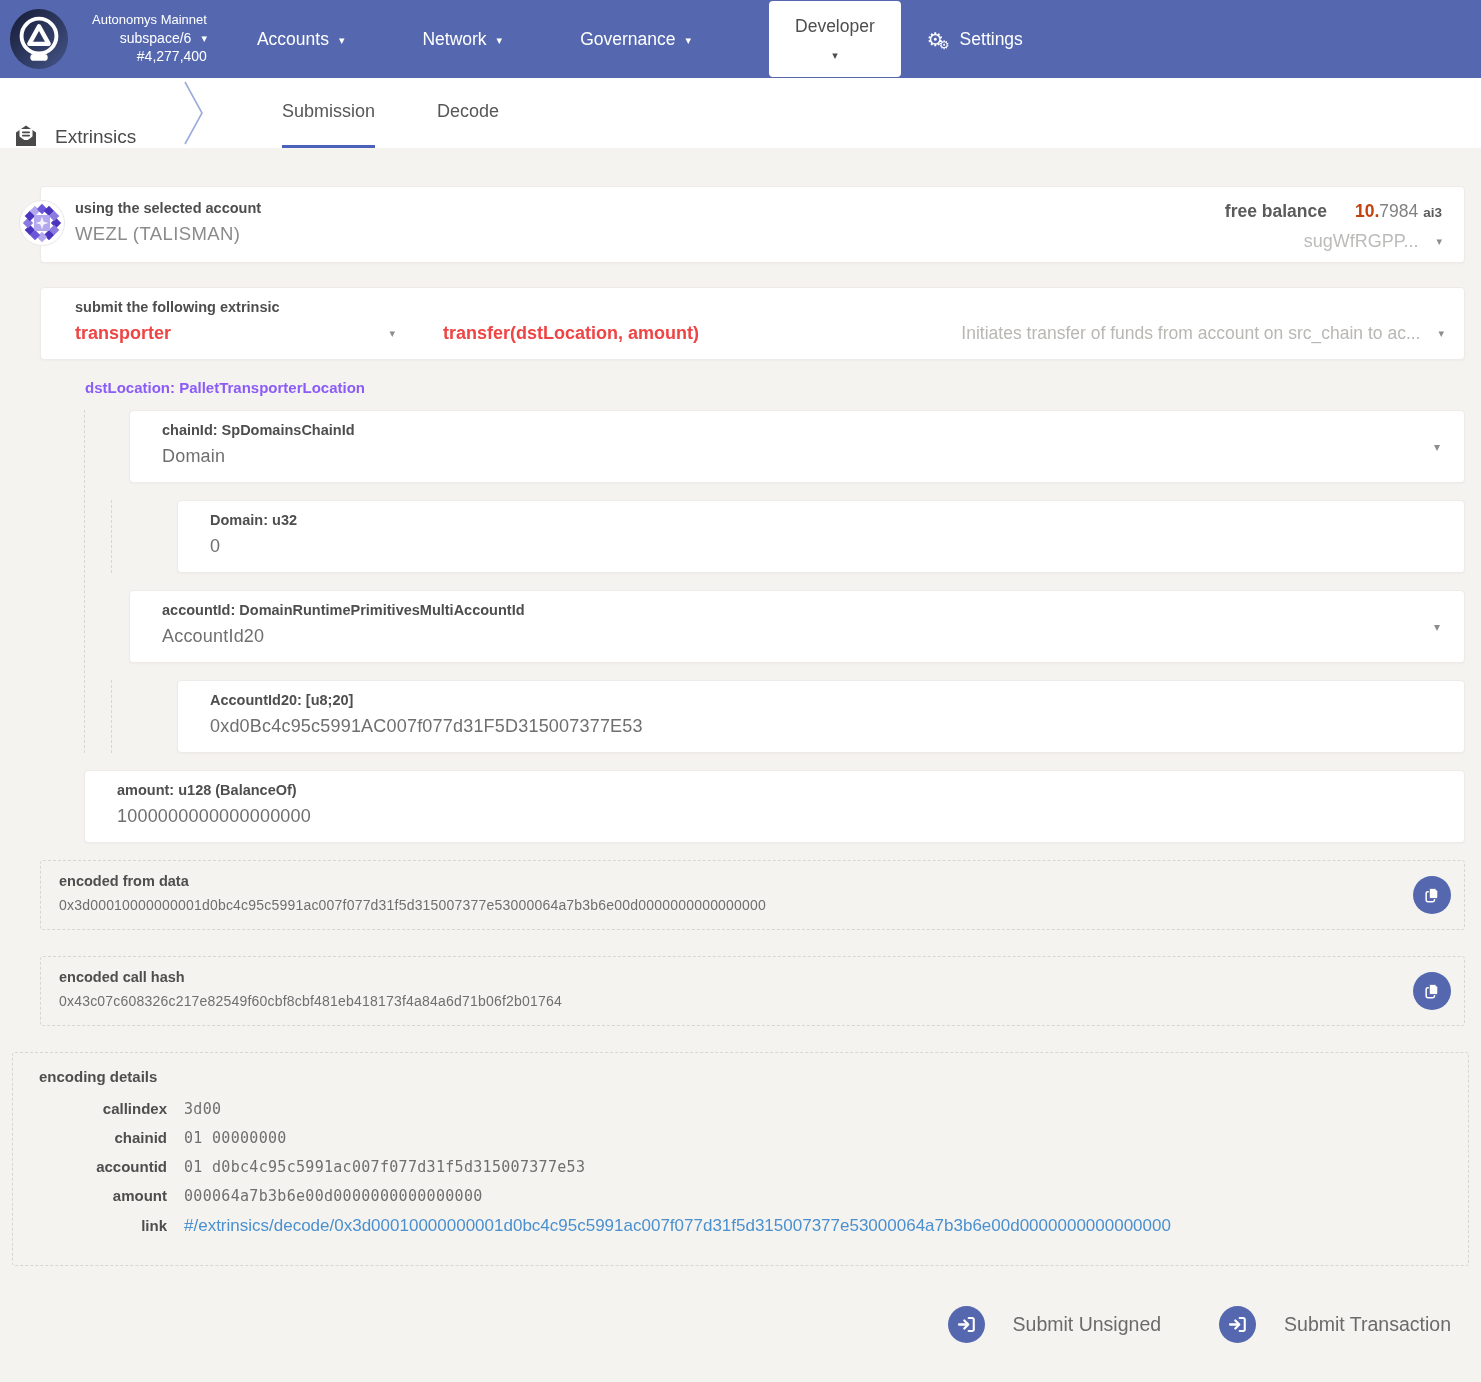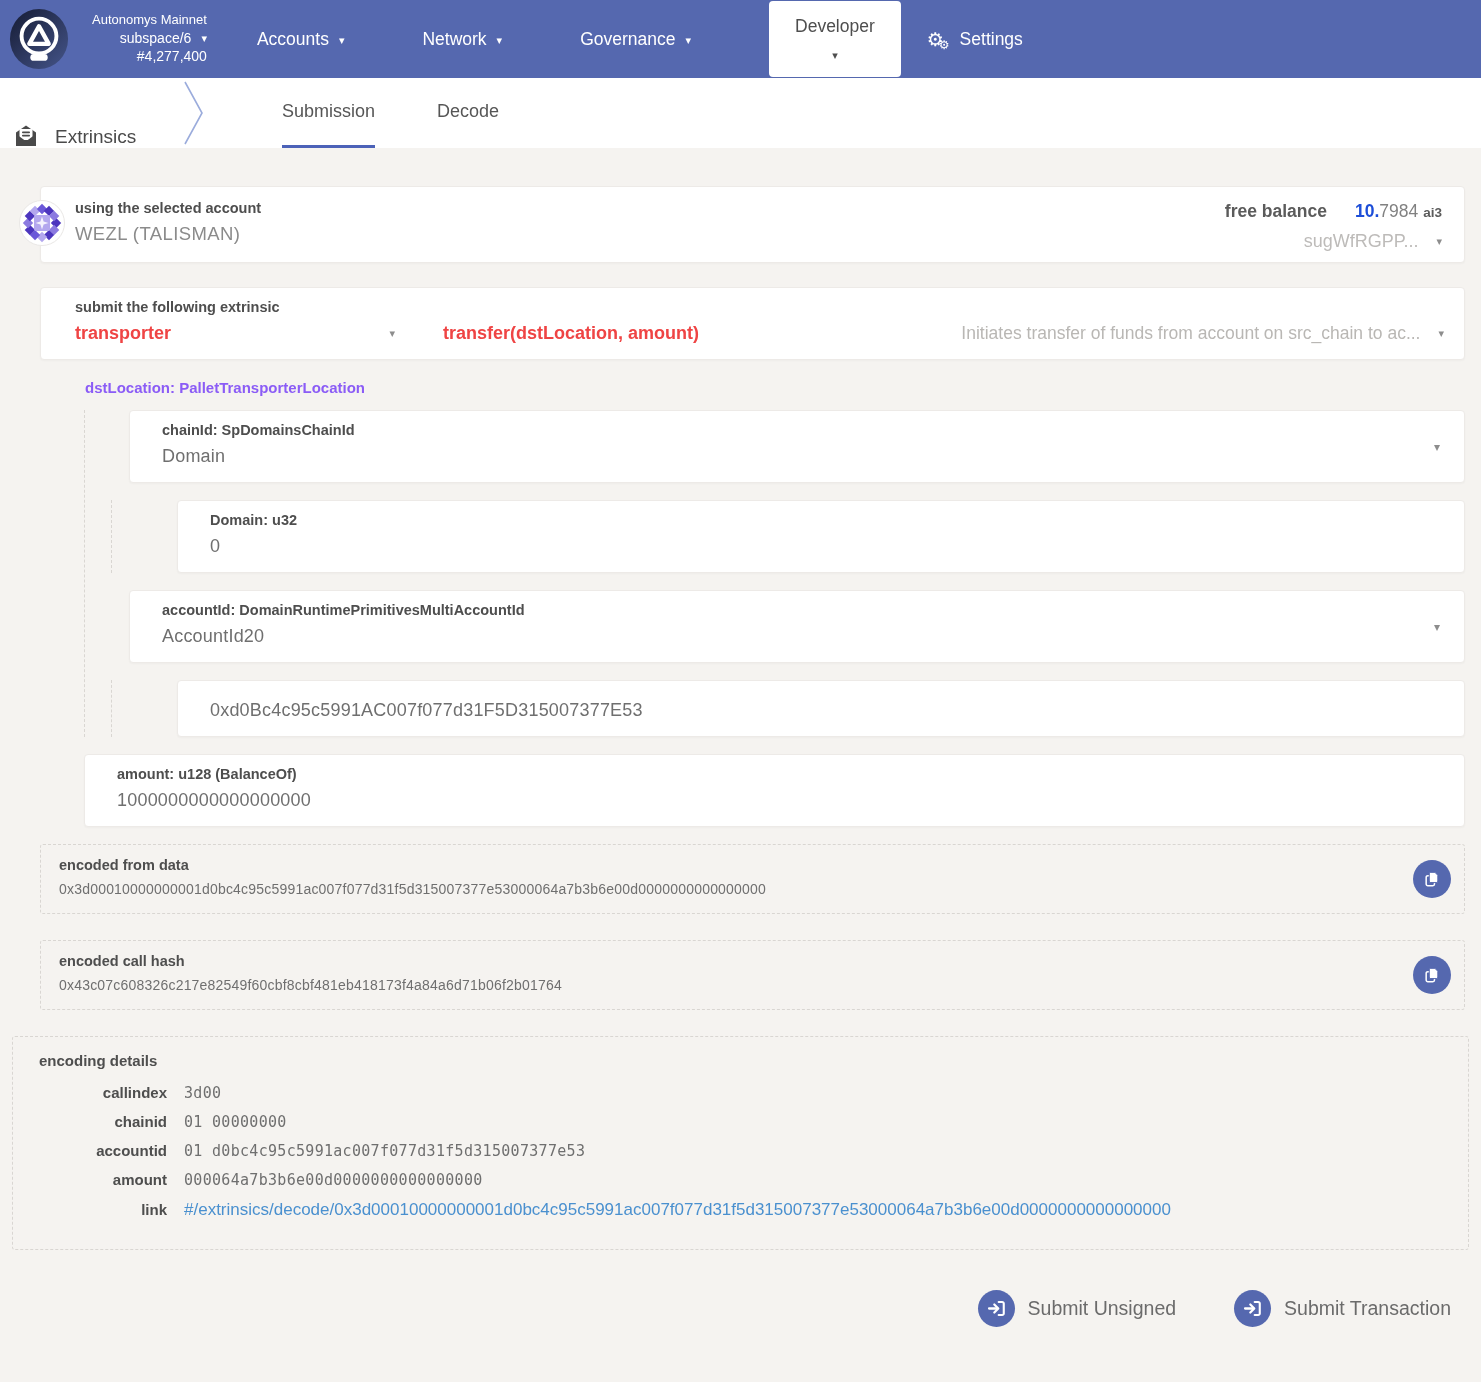--- a/index.html
+++ b/index.html
@@ -36,21 +36,21 @@
   .content { background:#f5f3f0; padding:38px 16px 26px 40px; min-height:1234px; }
   .card { background:#fff; border:1px solid #edeae7; border-radius:4px; box-shadow:0 1px 2px rgba(0,0,0,0.03); }
   .field-label { font-size:14.5px; font-weight:700; color:#4e4e4e; }
   
   .account-card { position:relative; padding:13px 22px 17px 34px; margin-bottom:24px; }
   .identicon { position:absolute; left:-22px; top:13px; width:46px; height:46px; cursor:pointer; }
   .acc-name { margin-top:7px; font-size:18.5px; color:#8b8b8b; letter-spacing:.4px; }
   .acc-right { position:absolute; top:14px; right:22px; text-align:right; }
   .balance-row { font-size:17.5px; color:#565656; }
   .fb-label { font-weight:700; margin-right:28px; color:#5b5b5b; }
-  .bal-int { font-weight:700; color:#1d4ed8; }
+  .bal-int { font-weight:700; color:#c2410c; }
   .bal-frac { color:#818181; }
   .bal-unit { font-size:13.5px; margin-left:5px; color:#5b5b5b; font-weight:600; }
   .addr-row { margin-top:9px; color:#bdbbb9; font-size:18px; display:flex; justify-content:flex-end; align-items:center; gap:18px; cursor:pointer; }
   .addr-row .caret { color:#8d8d8d; }
   
   .extrinsic-card { padding:11px 20px 15px 34px; margin-bottom:15px; }
   .ex-row { display:flex; align-items:center; margin-top:8px; }
   .dd-value { font-size:18px; color:#ef4444;font-weight:bold; }
   .dd-pallet { width:320px; display:flex; justify-content:space-between; align-items:center; cursor:pointer; }
   .dd-method { flex:1; margin-left:48px; display:flex; align-items:center; cursor:pointer; }
@@ -72,21 +72,21 @@
   .copy-btn { position:absolute; right:13px; top:50%; transform:translateY(-50%); width:38px; height:38px; border-radius:50%; background:#5568af; border:none; display:flex; align-items:center; justify-content:center; cursor:pointer; padding:0; }
   
   .encoding-details { border:1px dashed #d9d6d2; border-radius:3px; margin-left:-28px; margin-right:-4px; padding:15px 20px 24px 26px; }
   .ed-title { font-size:15px; font-weight:700; color:#4e4e4e; margin-bottom:9px; }
   .ed-row { display:flex; align-items:baseline; padding:5.5px 0; }
   .ed-label { width:128px; flex:none; text-align:right; font-weight:700; font-size:15px; color:#4e4e4e; }
   .ed-value { margin-left:17px; font-family:"DejaVu Sans Mono", monospace; font-size:15px; color:#6f6f6f; letter-spacing:.3px; }
   .ed-link { margin-left:17px; font-size:17px; color:#4a90cf; text-decoration:none; word-break:break-all; }
   
   .actions { display:flex; justify-content:flex-end; align-items:center; gap:58px; padding:40px 14px 0 0; }
-  .submit-btn { display:flex; align-items:center; gap:13px; background:none; border:none; cursor:pointer; font-family:inherit; padding:0; }
+  .submit-btn { display:flex; align-items:center; gap:28px; background:none; border:none; cursor:pointer; font-family:inherit; padding:0; }
   .icon-circle { width:37px; height:37px; border-radius:50%; background:#5568af; display:flex; align-items:center; justify-content:center; flex:none; }
   .submit-label { font-size:19.5px; color:#6b6b6b; }
 </style>
 </head>
 <body>
 
 <div>
 
   <header class="header">
     <svg class="logo" viewBox="0 0 64 64">
@@ -224,20 +224,21 @@
         </div>
 
         <div class="card param-card">
           <div class="field-label">accountId: DomainRuntimePrimitivesMultiAccountId</div>
           <div class="param-value">AccountId20</div>
           <span class="side-caret caret">▾</span>
         </div>
 
         <div class="guide-2">
           <div class="card param-card">
+            <div class="field-label">AccountId20: [u8;20]</div>
             <div class="param-value">0xd0Bc4c95c5991AC007f077d31F5D315007377E53</div>
           </div>
         </div>
       </div>
 
       <div class="card param-card">
         <div class="field-label">amount: u128 (BalanceOf)</div>
         <div class="param-value">1000000000000000000</div>
       </div>
     </section>

